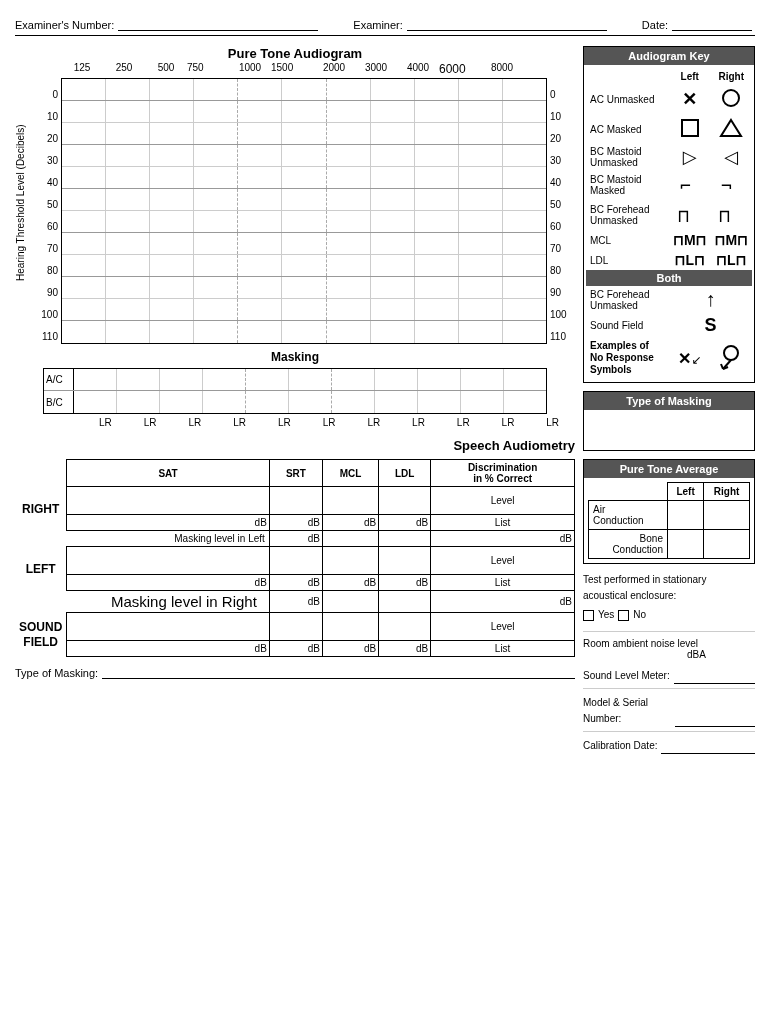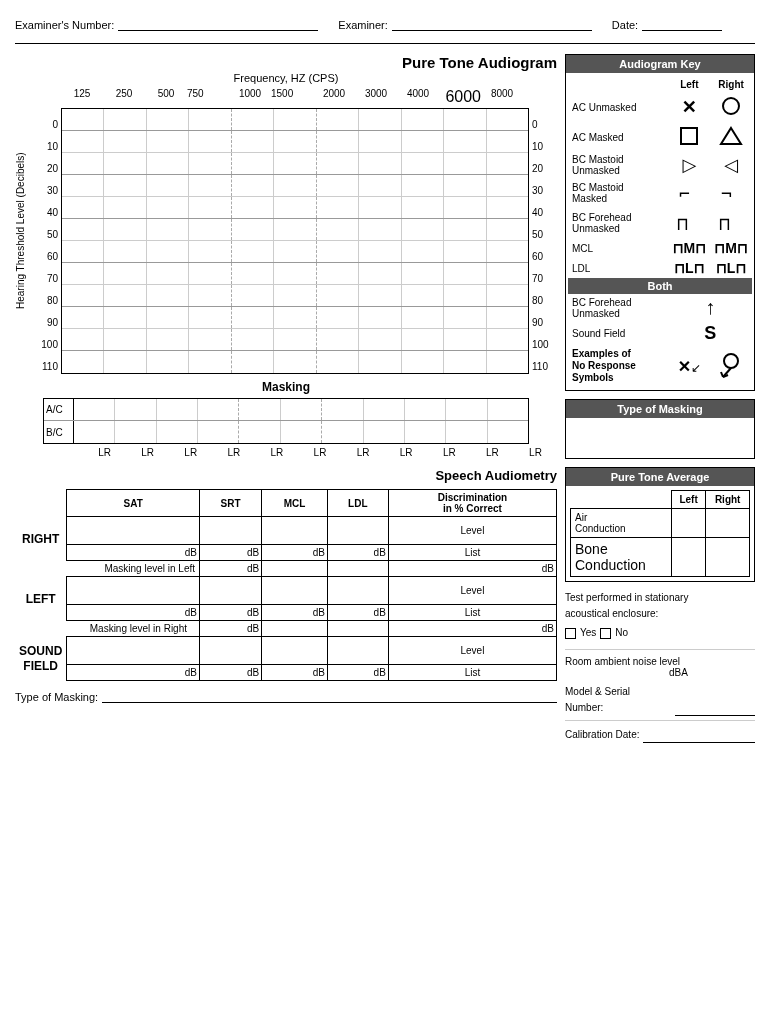--- a/index.html
+++ b/index.html
@@ -10,23 +10,23 @@
       color: #000;
       width: 770px;
       min-height: 1024px;
       padding: 15px;
     }
 
     
     .header-row {
       display: flex;
       align-items: flex-end;
-      gap: 20px;
+      gap: 35px;
       margin-bottom: 10px;
-      padding-bottom: 12px;
+      padding-bottom: 4px;
       border-bottom: 1px solid #000;
     }
     .header-field {
       display: flex;
       align-items: flex-end;
       gap: 4px;
     }
     .underline-field {
       border-bottom: 1px solid #000;
       min-width: 120px;
@@ -38,29 +38,29 @@
 
     
     .main-layout {
       display: flex;
       gap: 8px;
     }
     .left-col {
       flex: 1;
     }
     .right-col {
-      width: 190px;
+      width: 172px;
       flex-shrink: 0;
     }
 
     
     .audiogram-title {
-      text-align: right;
+      text-align: center;
       font-weight: bold;
-      font-size: 15px;
+      font-size: 13px;
       margin-bottom: 1px;
     }
     .audiogram-subtitle {
       text-align: center;
       font-size: 11px;
       margin-bottom: 4px;
     }
 
     .audiogram-container {
       display: flex;
@@ -207,21 +207,20 @@
     <span>Date:</span>
     <span class="underline-field underline-field-sm"></span>
   </div>
 </div>
 
 <div class="main-layout">
 
   <div class="left-col">
 
     <div class="audiogram-title">Pure Tone Audiogram</div>
-    <div class="audiogram-subtitle">Frequency, HZ (CPS)</div>
 
     <div class="audiogram-container">
 
       <div class="y-axis-label">Hearing Threshold Level (Decibels)</div>
 
       <div class="audiogram-inner">
 
         <div style="display:flex; margin-left:28px; margin-bottom:2px;">
           <div style="width:42px; text-align:center; font-size:10px;">125</div>
           <div style="width:42px; text-align:center; font-size:10px;">250</div>
@@ -229,21 +228,21 @@
           <div style="width:42px; text-align:center; font-size:10px; position:relative;">
             <span style="position:absolute; left:0; font-size:10px;">750</span>
           </div>
           <div style="width:42px; text-align:center; font-size:10px;">1000</div>
           <div style="width:42px; text-align:center; font-size:10px; position:relative;">
             <span style="position:absolute; left:0; font-size:10px;text-align:right;">1500</span>
           </div>
           <div style="width:42px; text-align:center; font-size:10px;">2000</div>
           <div style="width:42px; text-align:center; font-size:10px;">3000</div>
           <div style="width:42px; text-align:center; font-size:10px;">4000</div>
-          <div style="width:42px; text-align:right; font-size:16px;">6000</div>
+          <div style="width:42px; text-align:left; font-size:12px;">6000</div>
           <div style="width:42px; text-align:center; font-size:10px;">8000</div>
         </div>
 
         <div style="display:flex; align-items:stretch;">
 
           <div style="width:28px; position:relative;">
             <div style="height:22px; display:flex; align-items:flex-end; justify-content:flex-end; padding-right:3px; font-size:10px;">0</div>
             <div style="height:22px; display:flex; align-items:flex-end; justify-content:flex-end; padding-right:3px; font-size:10px;">10</div>
             <div style="height:22px; display:flex; align-items:flex-end; justify-content:flex-end; padding-right:3px; font-size:10px;">20</div>
             <div style="height:22px; display:flex; align-items:flex-end; justify-content:flex-end; padding-right:3px; font-size:10px;">30</div>
@@ -539,21 +538,21 @@
       </tr>
       <tr>
         <td style="border:1px solid #000; font-size:10px; text-align:right; padding-right:2px;">dB</td>
         <td style="border:1px solid #000; font-size:10px; text-align:right; padding-right:2px;">dB</td>
         <td style="border:1px solid #000; font-size:10px; text-align:right; padding-right:2px;">dB</td>
         <td style="border:1px solid #000; font-size:10px; text-align:right; padding-right:2px;">dB</td>
         <td style="border:1px solid #000; font-size:10px; text-align:center;">List</td>
       </tr>
 
       <tr>
-        <td colspan="2" style="border:none; font-size:10px; text-align:right; padding-right:12px;">Masking level in Right</td>
+        <td colspan="2" style="border:none; font-size:15px; text-align:right; padding-right:12px;">Masking level in Right</td>
         <td style="border:1px solid #000; font-size:10px; text-align:right; padding-right:2px;">dB</td>
         <td style="border:1px solid #000;"></td>
         <td style="border:1px solid #000;"></td>
         <td style="border:1px solid #000; font-size:10px; text-align:right; padding-right:2px;">dB</td>
       </tr>
 
       <tr>
         <td rowspan="2" style="border:none; font-weight:bold; font-size:12px; vertical-align:middle; line-height:1.2;">SOUND<br>FIELD</td>
         <td style="border:1px solid #000; height:28px;"></td>
         <td style="border:1px solid #000;"></td>
@@ -707,21 +706,21 @@
             <td style="border:none;"></td>
             <td style="font-weight:bold;">Left</td>
             <td style="font-weight:bold;">Right</td>
           </tr>
           <tr>
             <td style="font-size:10px; text-align:left;">Air<br>Conduction</td>
             <td></td>
             <td></td>
           </tr>
           <tr>
-            <td style="font-size:14px; text-align:left;">Bone<br>Conduction</td>
+            <td style="font-size:10px; text-align:right;">Bone<br>Conduction</td>
             <td></td>
             <td></td>
           </tr>
         </tbody>
           </table>
       </div>
     </div>
 
     <div class="info-section">
       <div>Test performed in stationary<br>acoustical enclosure:</div>
@@ -732,20 +731,26 @@
         <span>No</span>
       </div>
     </div>
     <div style="margin-top:8px; border-top:1px solid #ccc; padding-top:6px; font-size:10px;">
       <div>Room ambient noise level</div>
       <div style="display:flex; align-items:flex-end; gap:4px;">
         <span class="underline-sm" style="min-width:100px;"></span>
         <span>dBA</span>
       </div>
     </div>
+    <div class="info-section" style="margin-top:8px;">
+      <div style="display:flex; align-items:flex-end; gap:4px; border-bottom:1px solid #ccc; padding-bottom:4px;">
+        <span>Sound Level Meter:</span>
+        <span class="underline-sm" style="flex:1;"></span>
+      </div>
+    </div>
     <div class="info-section" style="margin-top:6px;">
       <div style="display:flex; align-items:flex-end; gap:4px; border-bottom:1px solid #ccc; padding-bottom:4px;">
         <span>Model &amp; Serial Number:</span>
         <span class="underline-sm" style="flex:1;"></span>
       </div>
     </div>
     <div class="info-section" style="margin-top:6px;">
       <div style="display:flex; align-items:flex-end; gap:4px;">
         <span>Calibration Date:</span>
         <span class="underline-sm" style="flex:1;"></span>

